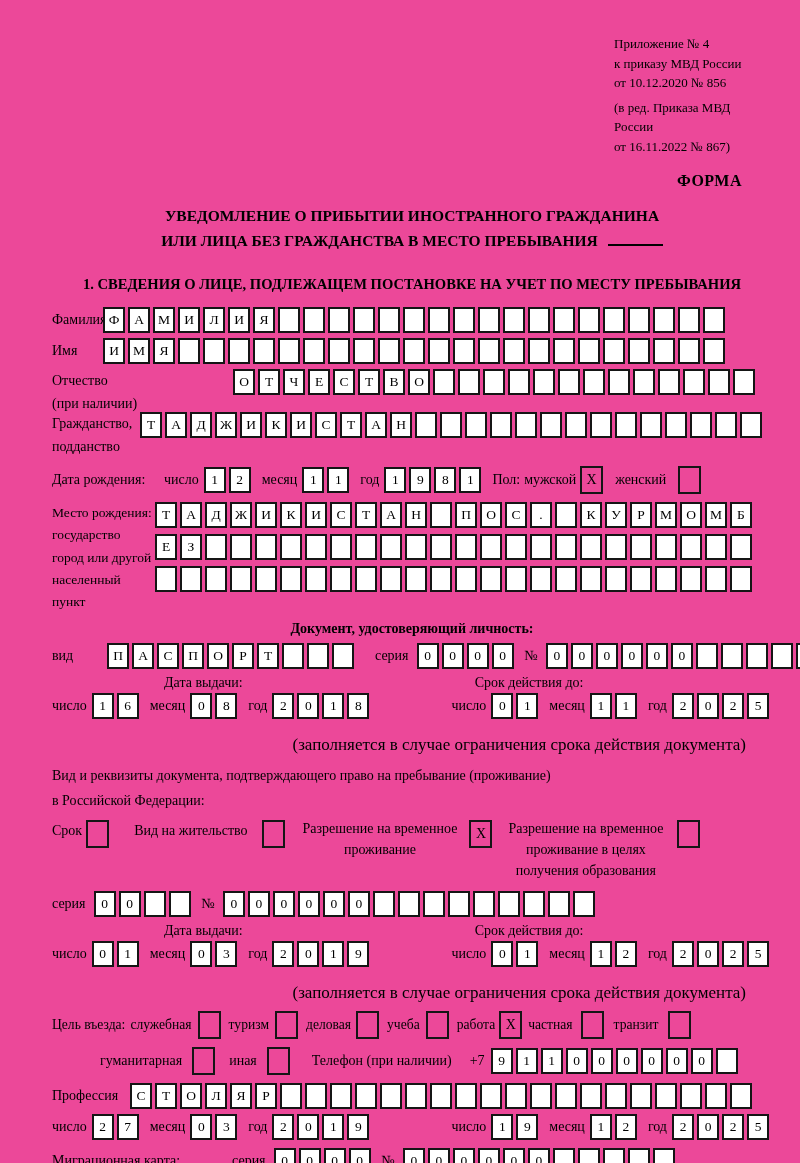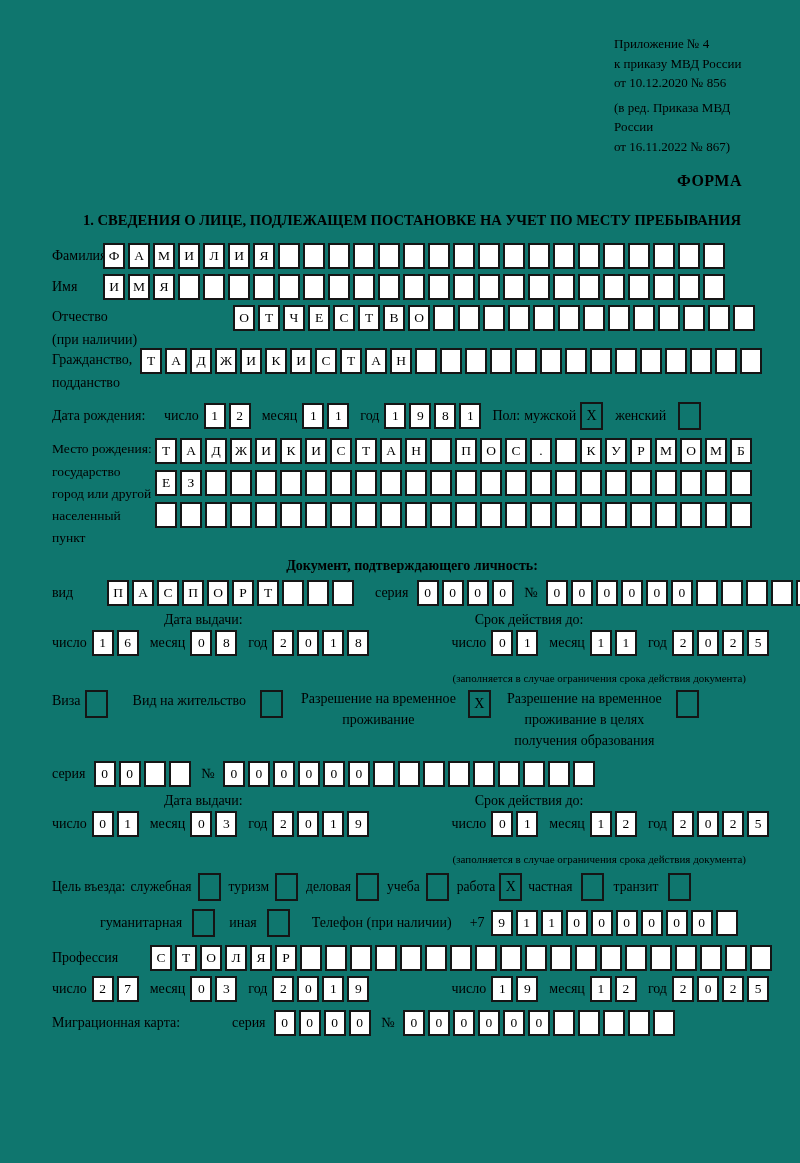--- a/index.html
+++ b/index.html
@@ -1,17 +1,17 @@
 <!DOCTYPE html>
 <html><head>
 <meta charset="utf-8">
 <style>
   html,body{margin:0;padding:0;background:#888;}
   .page{
-    width:800px;height:1163px;background:#0f766e;color:#000;
+    width:800px;height:1163px;background:#ec4899;color:#000;
     font-family:"Liberation Serif","DejaVu Serif",serif;
     font-size:14px;position:relative;overflow:hidden;
     padding:34px 28px 20px 52px;box-sizing:border-box;
   }
   .hdr{margin-left:562px;font-size:13px;line-height:1.5;}
   .hdr .sub{margin-top:5px;}
   .forma{text-align:right;padding-right:30px;font-weight:bold;margin-top:16px;font-size:16px;letter-spacing:.5px;}
   .title{text-align:center;font-weight:bold;font-size:15.5px;margin-top:14px;line-height:1.6;}
   .uline{display:inline-block;width:55px;border-bottom:2px solid #000;height:13px;margin-left:10px;}
   .sec{text-align:center;font-weight:bold;font-size:14.6px;margin-top:22px;margin-bottom:14px;}
@@ -36,38 +36,44 @@
   .w181{width:181px;}
   .w78{width:78px;}
   .stack{line-height:1.65;}
   .dlbl{margin-right:5px;}
   .ml8{margin-left:8px;}
   .ml12{margin-left:12px;}
   .ml18{margin-left:18px;}
   .gap90{display:inline-block;width:90px;}
   .doc-h{text-align:center;font-weight:bold;font-size:14px;margin:8px 0 6px 0;}
   .date-h{display:flex;font-size:14px;margin-top:6px;}
-  .note-r{text-align:right;padding-right:26px;font-size:11px;margin-top:16px;}
+  .note-r{text-align:right;padding-right:26px;font-size:17px;margin-top:16px;}
   .cbx-lbl{text-align:center;line-height:1.5;}
 </style>
 </head>
 <body>
 
 <div class="page">
 
   <div class="hdr">
     <div>Приложение № 4</div>
     <div>к приказу МВД России</div>
     <div>от 10.12.2020 № 856</div>
     <div class="sub">(в ред. Приказа МВД России</div>
     <div>от 16.11.2022 № 867)</div>
   </div>
 
   <div class="forma">ФОРМА</div>
 
+  <div class="title">
+    <div>УВЕДОМЛЕНИЕ О ПРИБЫТИИ ИНОСТРАННОГО ГРАЖДАНИНА</div>
+    <div>
+      <span>ИЛИ ЛИЦА БЕЗ ГРАЖДАНСТВА В МЕСТО ПРЕБЫВАНИЯ</span><span class="uline"></span>
+    </div>
+  </div>
 
   <div class="sec">1. СВЕДЕНИЯ О ЛИЦЕ, ПОДЛЕЖАЩЕМ ПОСТАНОВКЕ НА УЧЕТ ПО МЕСТУ ПРЕБЫВАНИЯ</div>
 
   <div class="row">
     <span class="lbl w51">Фамилия</span>
     <span class="cells"><span class="cell">Ф</span><span class="cell">А</span><span class="cell">М</span><span class="cell">И</span><span class="cell">Л</span><span class="cell">И</span><span class="cell">Я</span><span class="cell"></span><span class="cell"></span><span class="cell"></span><span class="cell"></span><span class="cell"></span><span class="cell"></span><span class="cell"></span><span class="cell"></span><span class="cell"></span><span class="cell"></span><span class="cell"></span><span class="cell"></span><span class="cell"></span><span class="cell"></span><span class="cell"></span><span class="cell"></span><span class="cell"></span><span class="cell"></span></span>
   </div>
 
   <div class="row">
     <span class="lbl w51">Имя</span>
@@ -112,21 +118,21 @@
       <span>город или другой</span><br>
       <span>населенный пункт</span>
     </span>
     <span>
       <div class="cells cellrow"><span class="cell">Т</span><span class="cell">А</span><span class="cell">Д</span><span class="cell">Ж</span><span class="cell">И</span><span class="cell">К</span><span class="cell">И</span><span class="cell">С</span><span class="cell">Т</span><span class="cell">А</span><span class="cell">Н</span><span class="cell"></span><span class="cell">П</span><span class="cell">О</span><span class="cell">С</span><span class="cell">.</span><span class="cell"></span><span class="cell">К</span><span class="cell">У</span><span class="cell">Р</span><span class="cell">М</span><span class="cell">О</span><span class="cell">М</span><span class="cell">Б</span></div>
       <div class="cells cellrow"><span class="cell">Е</span><span class="cell">З</span><span class="cell"></span><span class="cell"></span><span class="cell"></span><span class="cell"></span><span class="cell"></span><span class="cell"></span><span class="cell"></span><span class="cell"></span><span class="cell"></span><span class="cell"></span><span class="cell"></span><span class="cell"></span><span class="cell"></span><span class="cell"></span><span class="cell"></span><span class="cell"></span><span class="cell"></span><span class="cell"></span><span class="cell"></span><span class="cell"></span><span class="cell"></span><span class="cell"></span></div>
       <div class="cells"><span class="cell"></span><span class="cell"></span><span class="cell"></span><span class="cell"></span><span class="cell"></span><span class="cell"></span><span class="cell"></span><span class="cell"></span><span class="cell"></span><span class="cell"></span><span class="cell"></span><span class="cell"></span><span class="cell"></span><span class="cell"></span><span class="cell"></span><span class="cell"></span><span class="cell"></span><span class="cell"></span><span class="cell"></span><span class="cell"></span><span class="cell"></span><span class="cell"></span><span class="cell"></span><span class="cell"></span></div>
     </span>
   </div>
 
-  <div class="doc-h">Документ, подтверждающего личность:</div>
+  <div class="doc-h">Документ, удостоверяющий личность:</div>
 
   <div class="row">
     <span class="lbl" style="width:55px;">вид</span>
     <span class="cells"><span class="cell">П</span><span class="cell">А</span><span class="cell">С</span><span class="cell">П</span><span class="cell">О</span><span class="cell">Р</span><span class="cell">Т</span><span class="cell"></span><span class="cell"></span><span class="cell"></span></span>
     <span class="ml18">серия</span>
     <span class="cells ml8"><span class="cell">0</span><span class="cell">0</span><span class="cell">0</span><span class="cell">0</span></span>
     <span class="ml8">№</span>
     <span class="cells ml8"><span class="cell">0</span><span class="cell">0</span><span class="cell">0</span><span class="cell">0</span><span class="cell">0</span><span class="cell">0</span><span class="cell"></span><span class="cell"></span><span class="cell"></span><span class="cell"></span><span class="cell"></span></span>
   </div>
 
@@ -146,23 +152,27 @@
     <span class="dlbl">число</span>
     <span class="cells"><span class="cell">0</span><span class="cell">1</span></span>
     <span class="dlbl ml8">месяц</span>
     <span class="cells"><span class="cell">1</span><span class="cell">1</span></span>
     <span class="dlbl ml8">год</span>
     <span class="cells"><span class="cell">2</span><span class="cell">0</span><span class="cell">2</span><span class="cell">5</span></span>
   </div>
 
   <div class="note-r">(заполняется в случае ограничения срока действия документа)</div>
 
+  <div style="margin-top:8px;line-height:1.8;">
+    <div>Вид и реквизиты документа, подтверждающего право на пребывание (проживание)</div>
+    <div>в Российской Федерации:</div>
+  </div>
 
   <div class="row top" style="margin-top:4px;">
-    <span style="margin-top:5px;">Виза</span>
+    <span style="margin-top:5px;">Срок</span>
     <span class="checkbox" style="margin-left:4px;margin-top:2px;"></span>
     <span style="margin-left:25px;margin-top:5px;">Вид на жительство</span>
     <span class="checkbox" style="margin-left:14px;margin-top:2px;"></span>
     <span class="cbx-lbl" style="margin-left:18px;">
       <span>Разрешение на временное</span><br>
       <span>проживание</span>
     </span>
     <span class="checkbox" style="margin-left:12px;margin-top:2px;">X</span>
     <span class="cbx-lbl" style="margin-left:16px;">
       <span>Разрешение на временное</span><br>
@@ -223,21 +233,21 @@
   <div class="row" style="margin-top:8px;">
     <span style="margin-left:48px;">гуманитарная</span>
     <span class="checkbox" style="margin-left:10px;"></span>
     <span style="margin-left:14px;">иная</span>
     <span class="checkbox" style="margin-left:10px;"></span>
     <span style="margin-left:22px;">Телефон (при наличии)</span>
     <span style="margin-left:18px;">+7</span>
     <span class="cells" style="margin-left:6px;"><span class="cell">9</span><span class="cell">1</span><span class="cell">1</span><span class="cell">0</span><span class="cell">0</span><span class="cell">0</span><span class="cell">0</span><span class="cell">0</span><span class="cell">0</span><span class="cell"></span></span>
   </div>
 
-  <div class="row" style="margin-top:8px;gap:20px;">
+  <div class="row" style="margin-top:8px;">
     <span class="lbl w78">Профессия</span>
     <span class="cells"><span class="cell">С</span><span class="cell">Т</span><span class="cell">О</span><span class="cell">Л</span><span class="cell">Я</span><span class="cell">Р</span><span class="cell"></span><span class="cell"></span><span class="cell"></span><span class="cell"></span><span class="cell"></span><span class="cell"></span><span class="cell"></span><span class="cell"></span><span class="cell"></span><span class="cell"></span><span class="cell"></span><span class="cell"></span><span class="cell"></span><span class="cell"></span><span class="cell"></span><span class="cell"></span><span class="cell"></span><span class="cell"></span><span class="cell"></span></span>
   </div>
 
 
   <div class="row" style="margin-top:2px;">
     <span class="dlbl">число</span>
     <span class="cells"><span class="cell">2</span><span class="cell">7</span></span>
     <span class="dlbl ml8">месяц</span>
     <span class="cells"><span class="cell">0</span><span class="cell">3</span></span>

